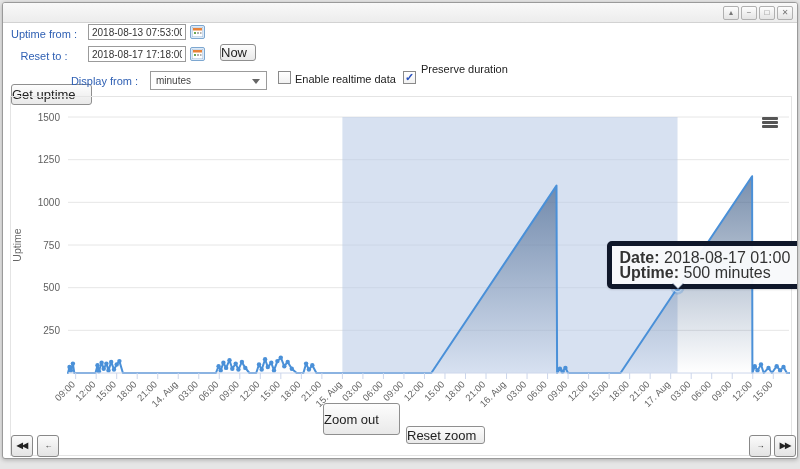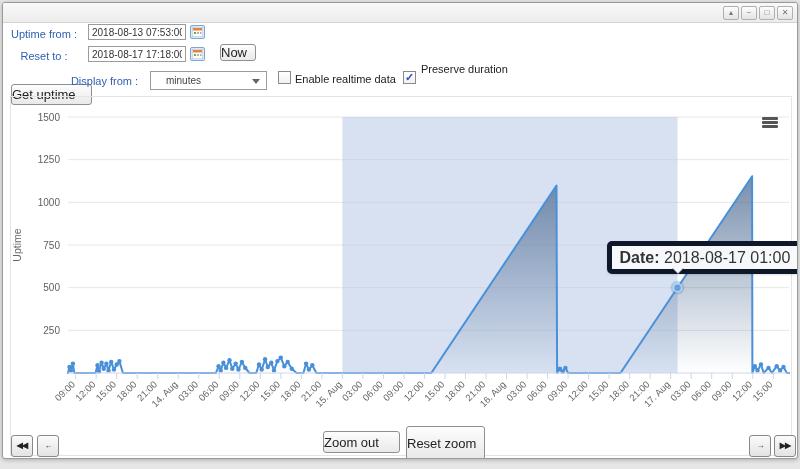--- a/index.html
+++ b/index.html
@@ -15,21 +15,21 @@
             background:linear-gradient(#fdfdfd,#e4e4e4); color:#777; font-size:8px; line-height:12px;
             text-align:center; cursor:default; }
   .flabel { position:absolute; font-size:11px; color:#2e5fb3; text-align:center; width:82px; left:0; }
   .tinput { position:absolute; left:85px; width:98px; height:16px; border:1px solid #9b9b9b;
             font-family:"Liberation Sans", sans-serif; font-size:10px; color:#333; padding:0 3px; background:#fff; }
   .calbtn { position:absolute; left:187px; width:15px; height:14px; border:1px solid #7da7d0; border-radius:2px;
             background:#dceaf8; display:flex; align-items:center; justify-content:center; }
   .btn { position:absolute; border:1px solid #8f8f8f; border-radius:3px;
          background:linear-gradient(#fdfdfd,#e9e9e9); font-size:13px; color:#222; text-align:left; }
   .selectbox { position:absolute; left:147px; top:68px; width:117px; height:19px; border:1px solid #9b9b9b;
-               background:#fff; font-size:10px; color:#444; line-height:17px; padding-left:15px; }
+               background:#fff; font-size:10px; color:#444; line-height:17px; padding-left:5px; }
   .selarrow { position:absolute; right:6px; top:7px; width:0; height:0;
               border-left:4px solid transparent; border-right:4px solid transparent; border-top:5px solid #666; }
   .checkbox { position:absolute; width:13px; height:13px; border:1px solid #8a8a8a; background:linear-gradient(#fff,#f1f1f1);
               font-size:11px; font-weight:bold; color:#2a52be; line-height:11px; text-align:center; }
   .cblabel { position:absolute; font-size:11px; color:#222;text-align:center; }
   .panel { position:absolute; left:7px; top:93px; width:782px; height:360px; border:1px solid #e4e4e4; }
   #chart-svg { position:absolute; left:0; top:95px; width:800px; height:320px; }
   .menu-btn { position:absolute; left:756px; top:111px; width:22px; height:20px; padding:2px 1px; cursor:pointer; }
   .menu-btn span { display:block; height:3px; background:#555; margin:1px 2px; border-radius:1px; }
   .tooltip { position:absolute; left:603px; top:238px; background:rgba(248,249,251,0.96);
@@ -244,22 +244,26 @@
     <span></span>
       <span></span>
       <span></span>
   </div>
 
   <div class="tooltip" style="left: 603.519px; top: 237.667px;">
     <div>
       <b>Date:</b>
       <span>2018-08-17 01:00</span>
     </div>
-  </div>
-
-  <button class="btn" style="left:320px; top:428px; width:77px; height:22px">Zoom out</button>
-  <button class="btn" style="left:403px; top:423px; width:79px; height:34px">Reset zoom</button>
+    <div>
+      <b>Uptime:</b>
+      <span>500 minutes</span>
+    </div>
+  </div>
+
+  <button class="btn" style="left:320px; top:400px; width:77px; height:32px">Zoom out</button>
+  <button class="btn" style="left:403px; top:423px; width:79px; height:18px">Reset zoom</button>
 
   <button class="navbtn" style="left:8px">◀◀</button>
   <button class="navbtn" style="left:34px">←</button>
   <button class="navbtn" style="left:746px">→</button>
   <button class="navbtn" style="left:771px">▶▶</button>
 </div>
 
 </body></html>

